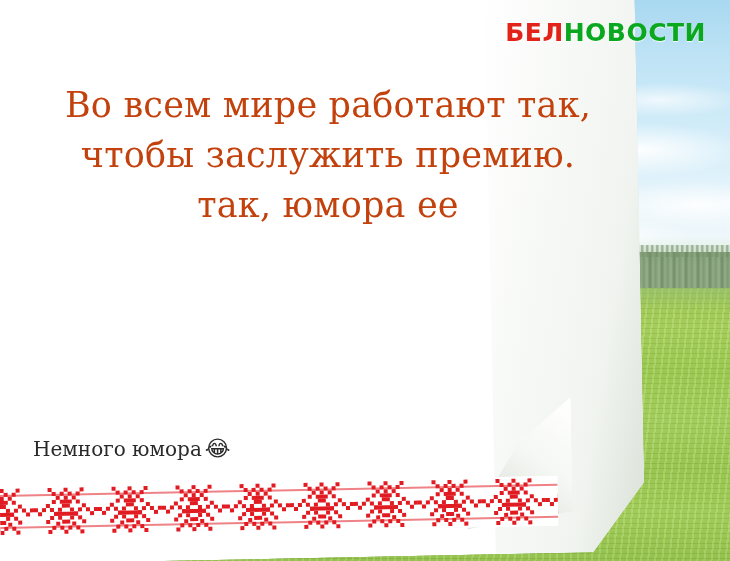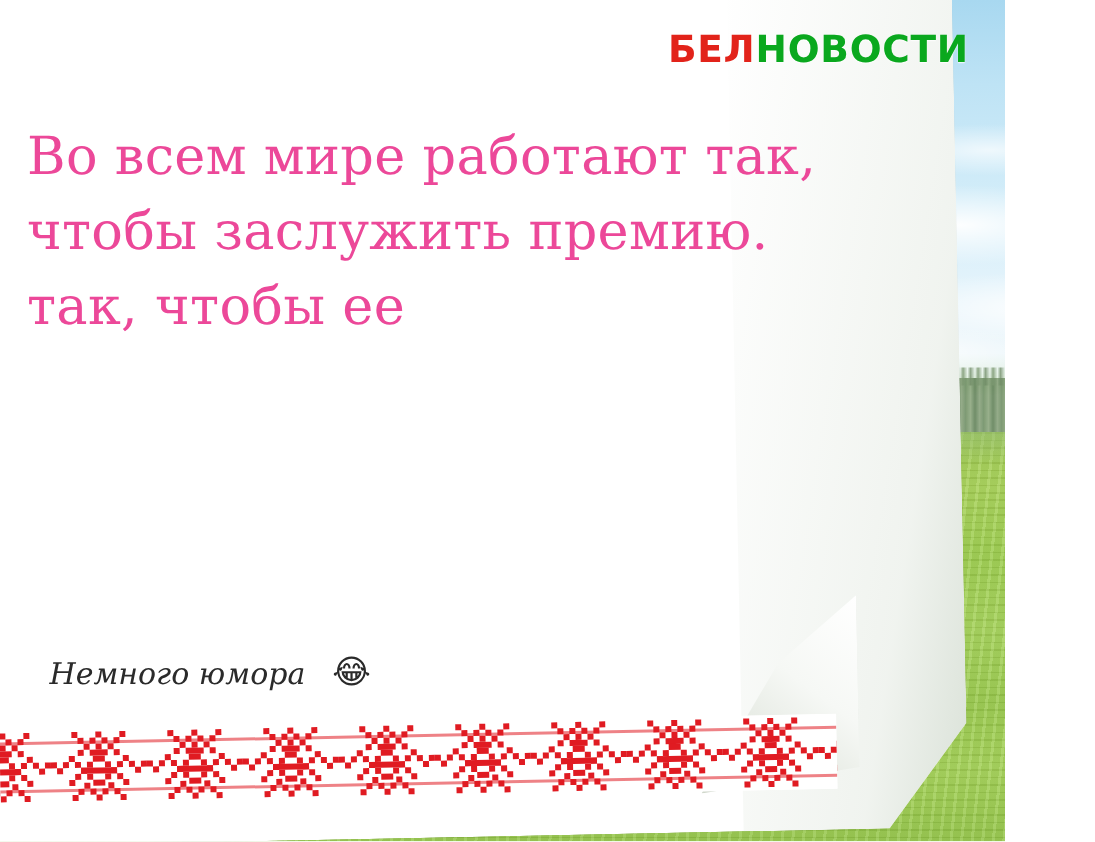--- a/index.html
+++ b/index.html
@@ -2,21 +2,21 @@
 <html><head>
 <meta charset="utf-8">
 <style>
   html, body {
     margin: 0;
     padding: 0;
     background: #ffffff;
   }
   #stage {
     position: relative;
-    width: 670px;
+    width: 730px;
     height: 561px;
     overflow: hidden;
     font-family: "Liberation Serif", serif;
     background: #ffffff;
   }
 
   
   .photo-bg {
     position: absolute;
     inset: 0;
@@ -146,40 +146,39 @@
   }
   .logo .bel  { color: #e2231a; }
   .logo .novo { color: #0aa81e; }
 
   
   .quote {
     position: absolute;
     left: 18px;
     top: 80px;
     width: 620px;
-    text-align: left;
-    color: #ec4899;
+    text-align: center;
+    color: #c2410c;
     font-family: "DejaVu Serif", "Liberation Serif", serif;
     font-size: 35px;
     line-height: 50px;
     font-weight: 500;
     letter-spacing: .2px;
   }
   .quote .ln { display: block; white-space: nowrap; }
 
   
   .signature {
     position: absolute;
     left: 33px;
     top: 437px;
     display: flex;
     align-items: center;
-    gap: 18px;
+    gap: 3px;
     font-family: "DejaVu Serif", "Liberation Serif", serif;
-    font-style: italic;
     font-size: 20px;
     color: #2a2a2a;
   }
   .emoji {
     font-size: 22px;
     line-height: 1;
     font-family: "DejaVu Sans", sans-serif;
   }
 
   
@@ -212,21 +211,21 @@
   </div>
   <div class="curl"></div>
 
   <div class="logo">
     <span class="bel">БЕЛ</span><span class="novo">НОВОСТИ</span>
   </div>
 
   <div class="quote">
     <span class="ln">Во всем мире работают так,</span>
     <span class="ln">чтобы заслужить премию.</span>
-    <span class="ln">так, чтобы ее</span>
+    <span class="ln">так, юмора ее</span>
   </div>
 
   <div class="signature">
     <span>Немного юмора</span>
     <span class="emoji">😂</span>
   </div>
 
   <div class="ornament">
     <svg width="558" height="50" viewBox="0 0 558 50" xmlns="http://www.w3.org/2000/svg" aria-hidden="true">
       <defs>

